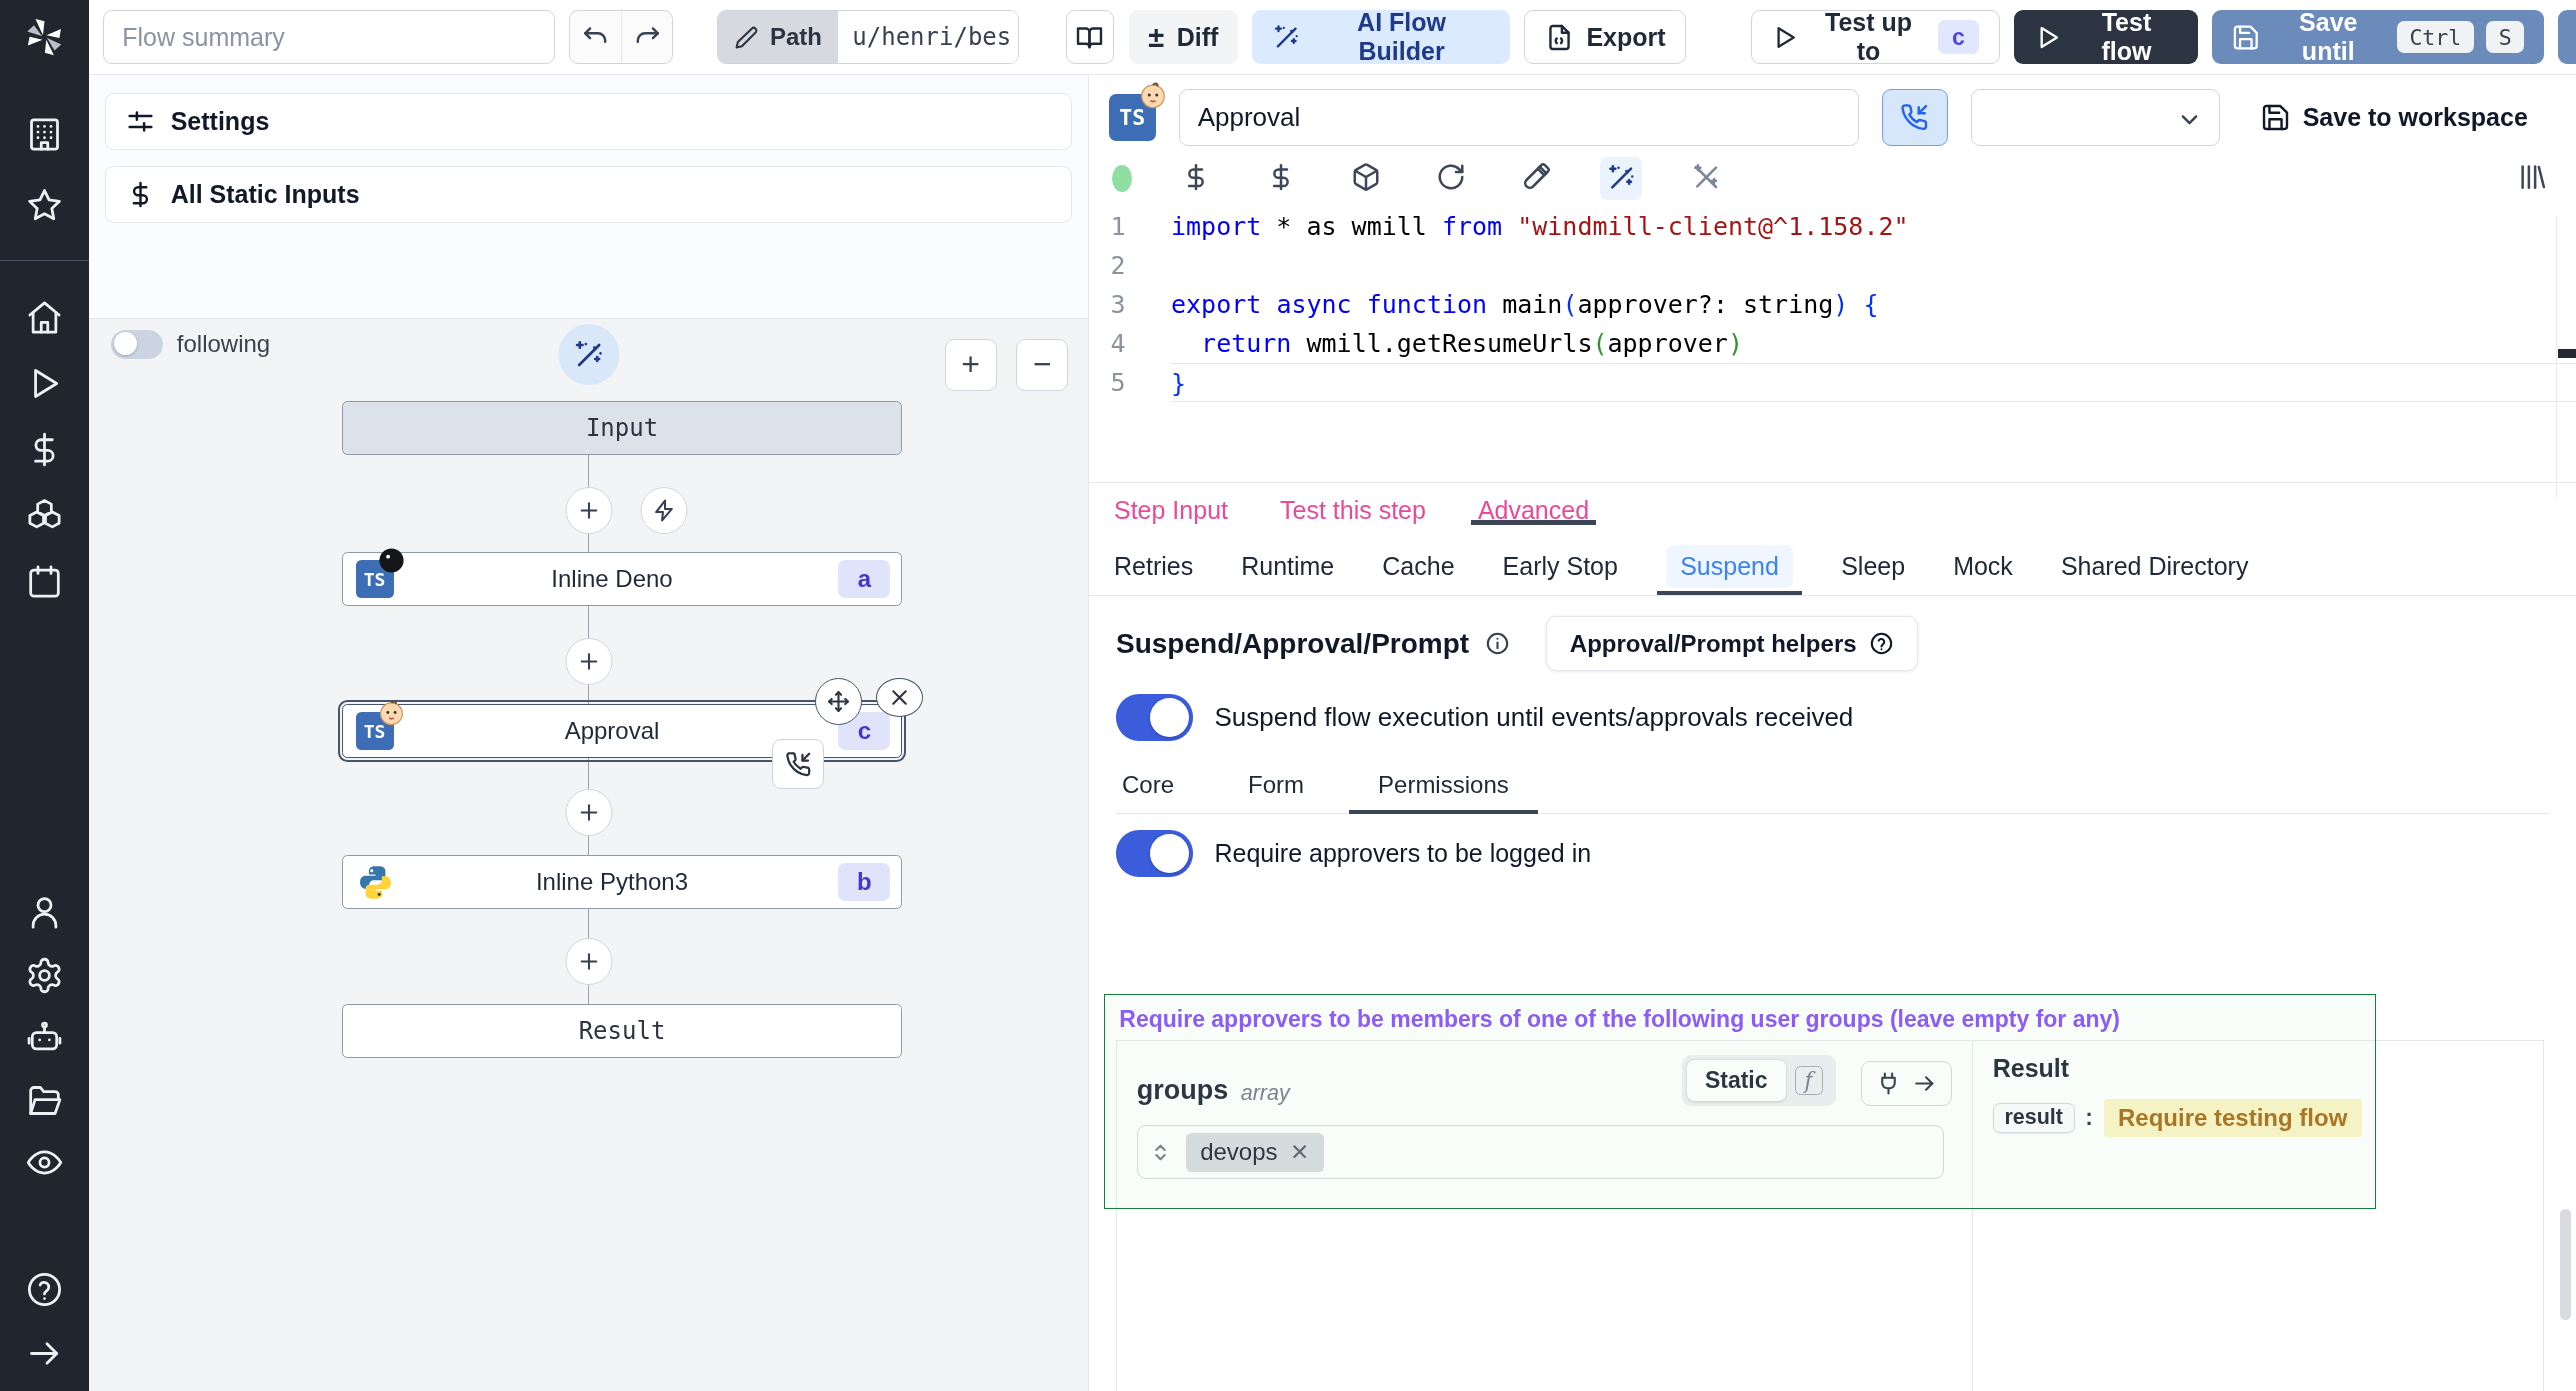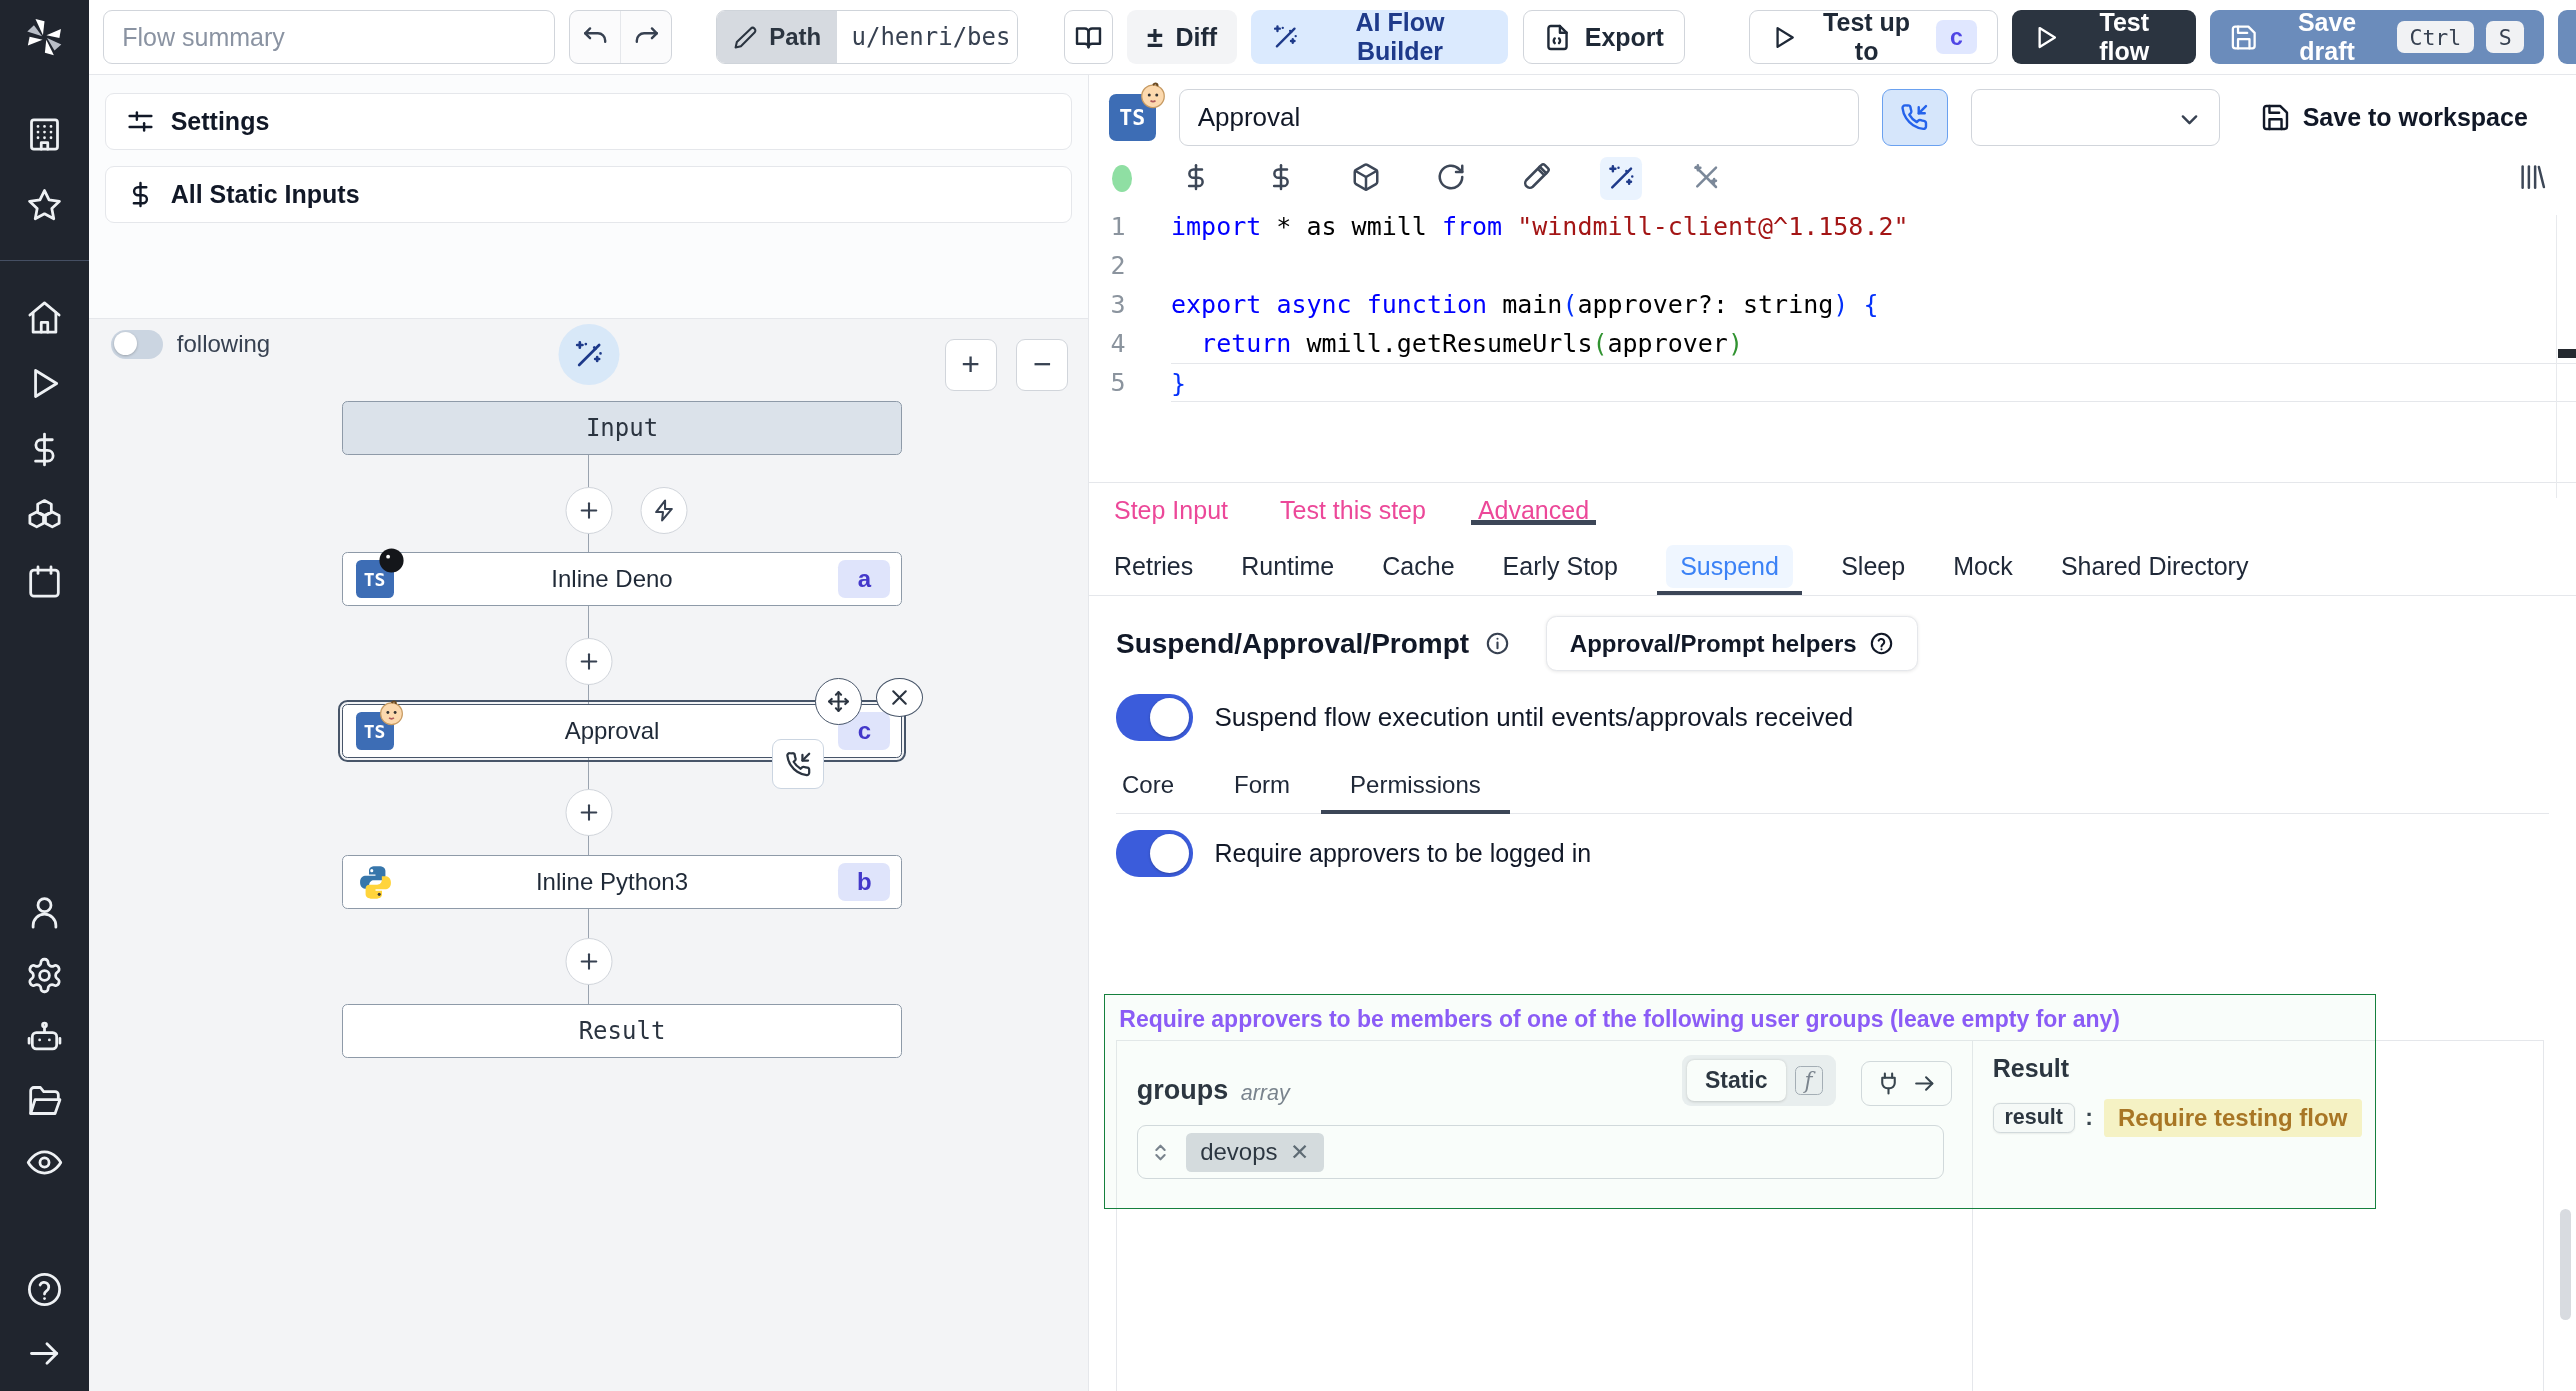--- a/index.html
+++ b/index.html
@@ -137,21 +137,21 @@
   .atab.active .pill{color:var(--accent);background:#eff6ff;border-radius:7.2px;padding:7.2px 14.3px}
 
   .suspend{padding:19.7px 27px}
   .sus-head{display:flex;align-items:center;gap:16px}
   .sus-title{font-size:28px;font-weight:700;color:#111827}
   .info-ic{width:25px;height:25px;color:#374151}
   .helpers-btn{margin-left:19.7px;display:flex;align-items:center;gap:12.5px;border:0.9px solid #e5e7eb;background:#fff;
                box-shadow:0 0.9px 3.6px rgba(0,0,0,.09);border-radius:10.7px;padding:12.5px 23px;font-size:24px;font-weight:600;color:#111827;font-family:inherit}
   .trow{display:flex;align-items:center;gap:21.5px;margin-top:23px;font-size:26px;color:#111827}
   .trow.sm{font-size:25px;margin-top:16px}
-  .perm-tabs{display:flex;gap:48px;margin-top:29px;font-size:24px;color:#202938;border-bottom:0.9px solid #e5e7eb}
+  .perm-tabs{display:flex;gap:62px;margin-top:29px;font-size:24px;color:#202938;border-bottom:0.9px solid #e5e7eb}
   .ptab{position:relative;padding-bottom:14.3px;background:none;border:none;font:inherit;color:inherit}
   .ptab.active::after{content:"";position:absolute;left:-23px;right:-23px;bottom:-0.9px;height:4.5px;background:#3c4657}
   .mt34{margin-top:30px}
 
   .form-panel{position:absolute;left:27px;top:965px;width:1428px;bottom:0;border:0.9px solid #e5e7eb;border-bottom:none;
               display:flex;background:#fff;z-index:1}
   .fp-left{width:855px;padding:14.3px 19.7px}
   .fp-right{flex:1;border-left:0.9px solid #e5e7eb;padding:12.5px 19.7px}
   .green-box{position:absolute;left:15px;top:919px;width:1272px;height:215px;border:1.8px solid var(--green);
              background:rgba(209,241,219,0.14);z-index:4;pointer-events:none}
@@ -499,21 +499,21 @@
   <button class="btn btn-dark ml-auto">
     <svg class="ic" viewBox="0 0 31.0938 32" width="28" height="29">
         <use href="#i-play"></use>
       </svg>
     <span>Test flow</span>
   </button>
   <button class="btn btn-blue">
     <svg class="ic" viewBox="0 0 30.3438 32" width="27" height="29">
         <use href="#i-save"></use>
       </svg>
-    <span>Save draft</span>
+    <span>Save until</span>
     <span class="kbd">Ctrl</span>
     <span class="kbd">S</span>
   </button>
   <button class="sliver"></button>
 </header>
 
 <section class="left">
   <div class="card">
     <svg class="ic" viewBox="0 0 32 32" width="29" height="29">
         <use href="#i-sliders"></use>

